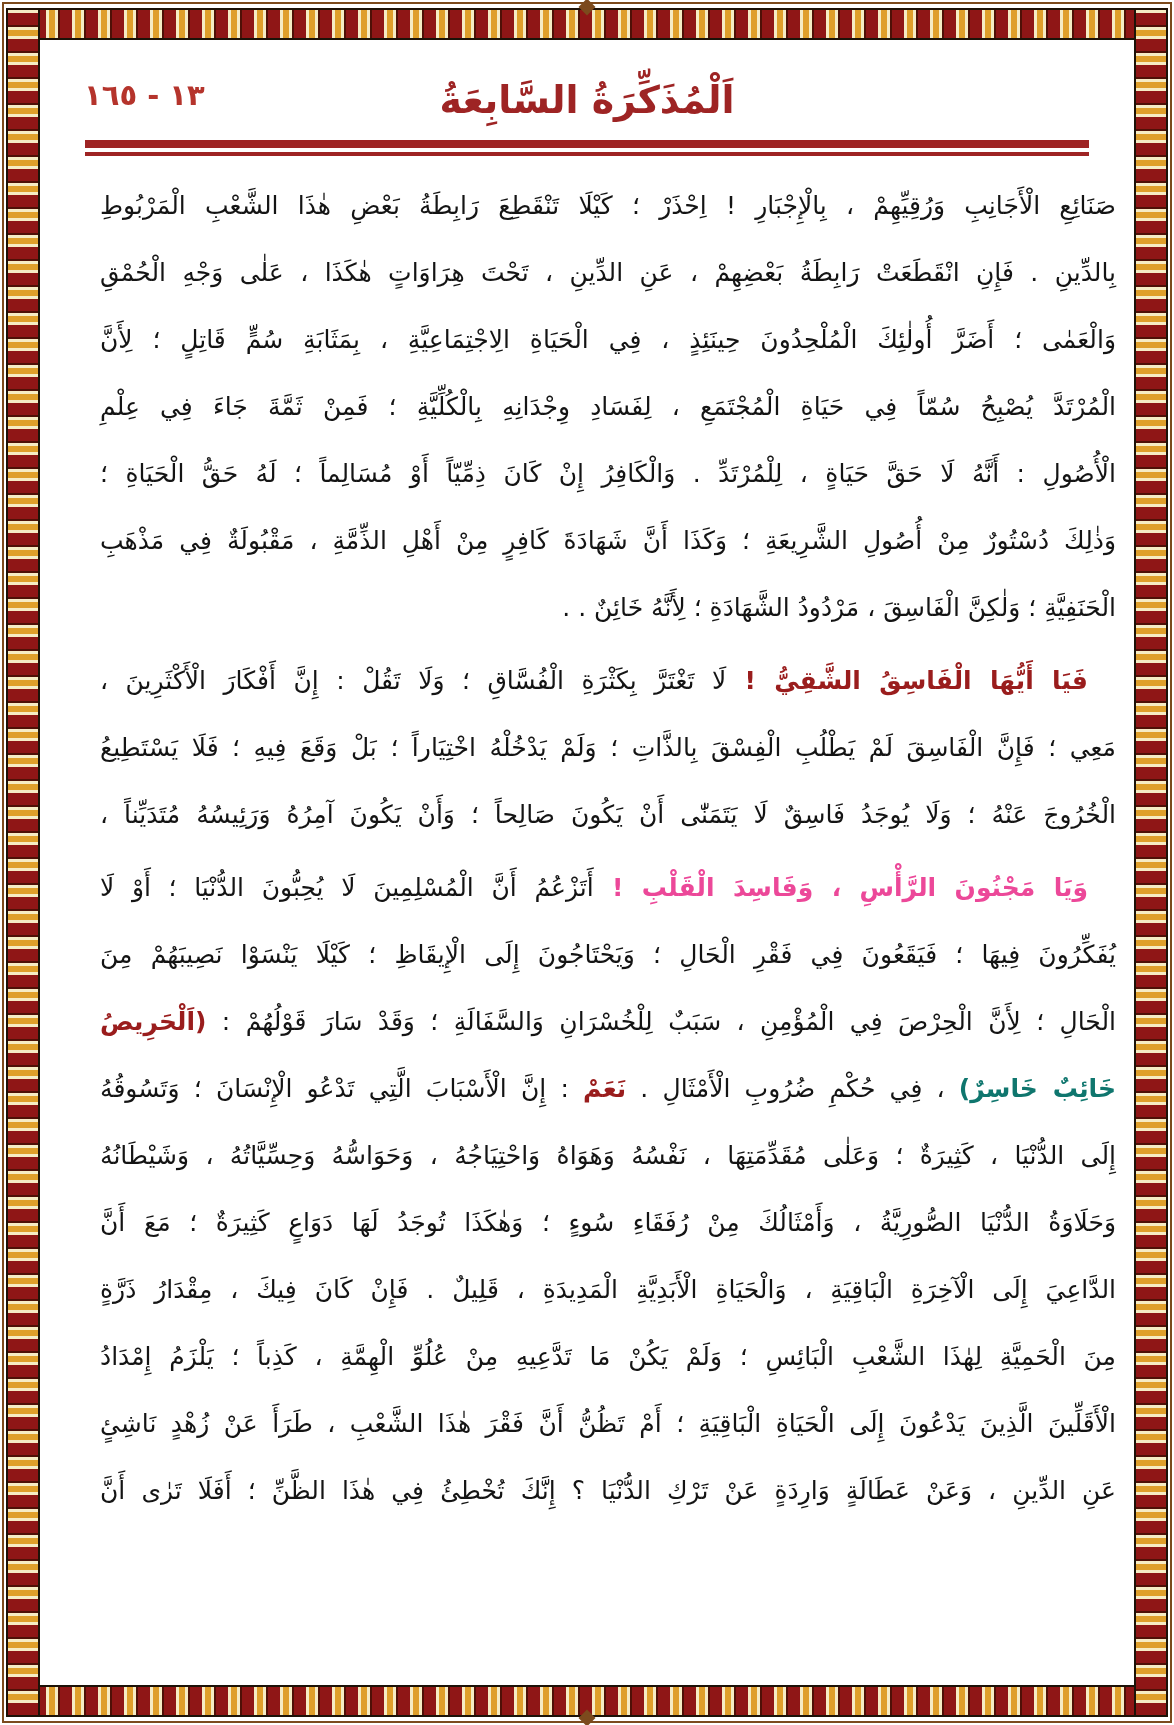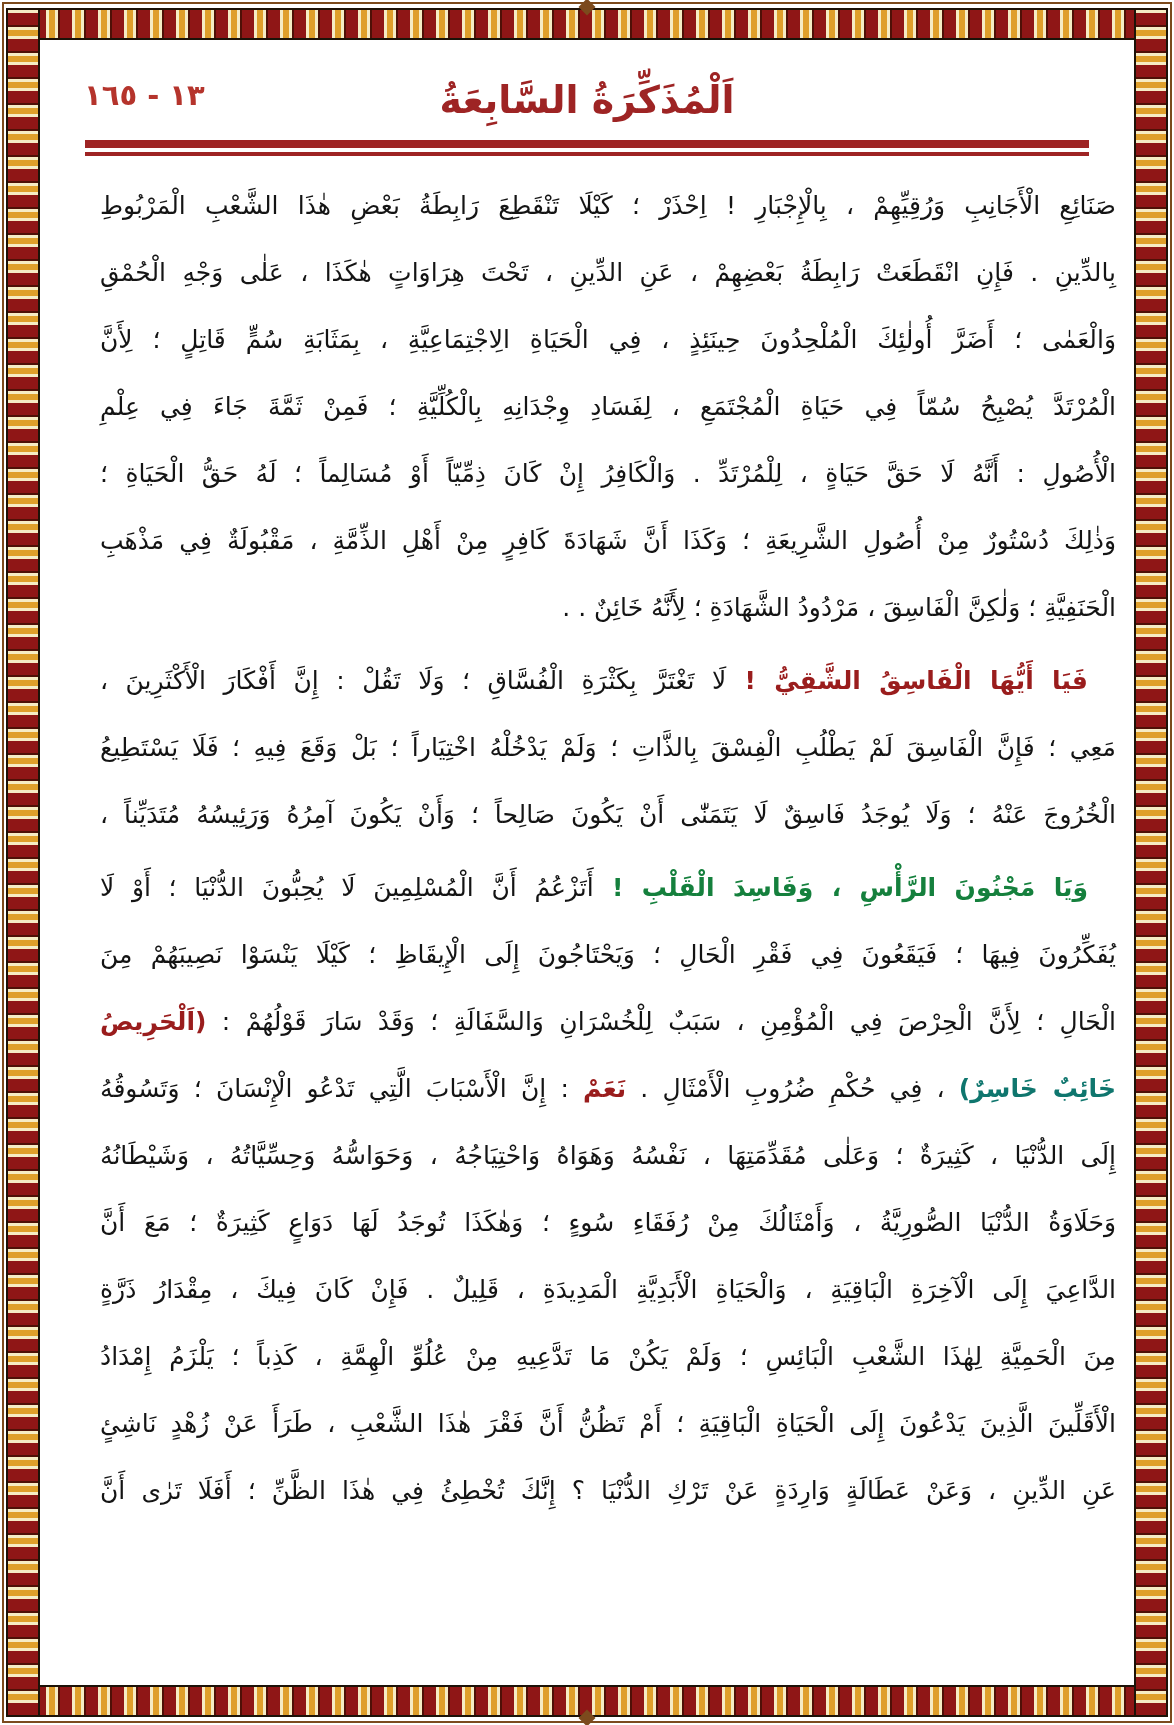--- a/index.html
+++ b/index.html
@@ -88,21 +88,21 @@
           <div class="line"><span class="seg">الْأُصُولِ : أَنَّهُ لَا حَقَّ حَيَاةٍ ، لِلْمُرْتَدِّ . وَالْكَافِرُ إِنْ كَانَ ذِمِّيّاً أَوْ مُسَالِماً ؛ لَهُ حَقُّ الْحَيَاةِ ؛</span></div>
           <div class="line"><span class="seg">وَذٰلِكَ دُسْتُورٌ مِنْ أُصُولِ الشَّرِيعَةِ ؛ وَكَذَا أَنَّ شَهَادَةَ كَافِرٍ مِنْ أَهْلِ الذِّمَّةِ ، مَقْبُولَةٌ فِي مَذْهَبِ</span></div>
           <div class="line short"><span class="seg">الْحَنَفِيَّةِ ؛ وَلٰكِنَّ الْفَاسِقَ ، مَرْدُودُ الشَّهَادَةِ ؛ لِأَنَّهُ خَائِنٌ . .</span></div>
         </div>
         <div class="para">
           <div class="line indent"><span class="seg red" style="color: rgb(154, 29, 29);">فَيَا أَيُّهَا الْفَاسِقُ الشَّقِيُّ ! </span><span class="seg">لَا تَغْتَرَّ بِكَثْرَةِ الْفُسَّاقِ ؛ وَلَا تَقُلْ : إِنَّ أَفْكَارَ الْأَكْثَرِينَ ،</span></div>
           <div class="line"><span class="seg">مَعِي ؛ فَإِنَّ الْفَاسِقَ لَمْ يَطْلُبِ الْفِسْقَ بِالذَّاتِ ؛ وَلَمْ يَدْخُلْهُ اخْتِيَاراً ؛ بَلْ وَقَعَ فِيهِ ؛ فَلَا يَسْتَطِيعُ</span></div>
           <div class="line"><span class="seg">الْخُرُوجَ عَنْهُ ؛ وَلَا يُوجَدُ فَاسِقٌ لَا يَتَمَنّٰى أَنْ يَكُونَ صَالِحاً ؛ وَأَنْ يَكُونَ آمِرُهُ وَرَئِيسُهُ مُتَدَيِّناً ،</span></div>
         </div>
         <div class="para">
-          <div class="line indent"><span class="seg red" style="color: #15803d;">وَيَا مَجْنُونَ الرَّأْسِ ، وَفَاسِدَ الْقَلْبِ ! </span><span class="seg">أَتَزْعُمُ أَنَّ الْمُسْلِمِينَ لَا يُحِبُّونَ الدُّنْيَا ؛ أَوْ لَا</span></div>
+          <div class="line indent"><span class="seg red" style="color: #ec4899;">وَيَا مَجْنُونَ الرَّأْسِ ، وَفَاسِدَ الْقَلْبِ ! </span><span class="seg">أَتَزْعُمُ أَنَّ الْمُسْلِمِينَ لَا يُحِبُّونَ الدُّنْيَا ؛ أَوْ لَا</span></div>
           <div class="line"><span class="seg">يُفَكِّرُونَ فِيهَا ؛ فَيَقَعُونَ فِي فَقْرِ الْحَالِ ؛ وَيَحْتَاجُونَ إِلَى الْإِيقَاظِ ؛ كَيْلَا يَنْسَوْا نَصِيبَهُمْ مِنَ</span></div>
           <div class="line"><span class="seg">الْحَالِ ؛ لِأَنَّ الْحِرْصَ فِي الْمُؤْمِنِ ، سَبَبٌ لِلْخُسْرَانِ وَالسَّفَالَةِ ؛ وَقَدْ سَارَ قَوْلُهُمْ : </span><span class="seg red" style="color: rgb(154, 29, 29);">(اَلْحَرِيصُ</span></div>
           <div class="line"><span class="seg red" style="color: #0f766e;">خَائِبٌ خَاسِرٌ)</span><span class="seg"> ، فِي حُكْمِ ضُرُوبِ الْأَمْثَالِ . </span><span class="seg red" style="color: rgb(154, 29, 29);">نَعَمْ</span><span class="seg"> : إِنَّ الْأَسْبَابَ الَّتِي تَدْعُو الْإِنْسَانَ ؛ وَتَسُوقُهُ</span></div>
           <div class="line"><span class="seg">إِلَى الدُّنْيَا ، كَثِيرَةٌ ؛ وَعَلٰى مُقَدِّمَتِهَا ، نَفْسُهُ وَهَوَاهُ وَاحْتِيَاجُهُ ، وَحَوَاسُّهُ وَحِسِّيَّاتُهُ ، وَشَيْطَانُهُ</span></div>
           <div class="line"><span class="seg">وَحَلَاوَةُ الدُّنْيَا الصُّورِيَّةُ ، وَأَمْثَالُكَ مِنْ رُفَقَاءِ سُوءٍ ؛ وَهٰكَذَا تُوجَدُ لَهَا دَوَاعٍ كَثِيرَةٌ ؛ مَعَ أَنَّ</span></div>
           <div class="line"><span class="seg">الدَّاعِيَ إِلَى الْآخِرَةِ الْبَاقِيَةِ ، وَالْحَيَاةِ الْأَبَدِيَّةِ الْمَدِيدَةِ ، قَلِيلٌ . فَإِنْ كَانَ فِيكَ ، مِقْدَارُ ذَرَّةٍ</span></div>
           <div class="line"><span class="seg">مِنَ الْحَمِيَّةِ لِهٰذَا الشَّعْبِ الْبَائِسِ ؛ وَلَمْ يَكُنْ مَا تَدَّعِيهِ مِنْ عُلُوِّ الْهِمَّةِ ، كَذِباً ؛ يَلْزَمُ إِمْدَادُ</span></div>
           <div class="line"><span class="seg">الْأَقَلِّينَ الَّذِينَ يَدْعُونَ إِلَى الْحَيَاةِ الْبَاقِيَةِ ؛ أَمْ تَظُنُّ أَنَّ فَقْرَ هٰذَا الشَّعْبِ ، طَرَأَ عَنْ زُهْدٍ نَاشِئٍ</span></div>
           <div class="line"><span class="seg">عَنِ الدِّينِ ، وَعَنْ عَطَالَةٍ وَارِدَةٍ عَنْ تَرْكِ الدُّنْيَا ؟ إِنَّكَ تُخْطِئُ فِي هٰذَا الظَّنِّ ؛ أَفَلَا تَرٰى أَنَّ</span></div>
         </div>

